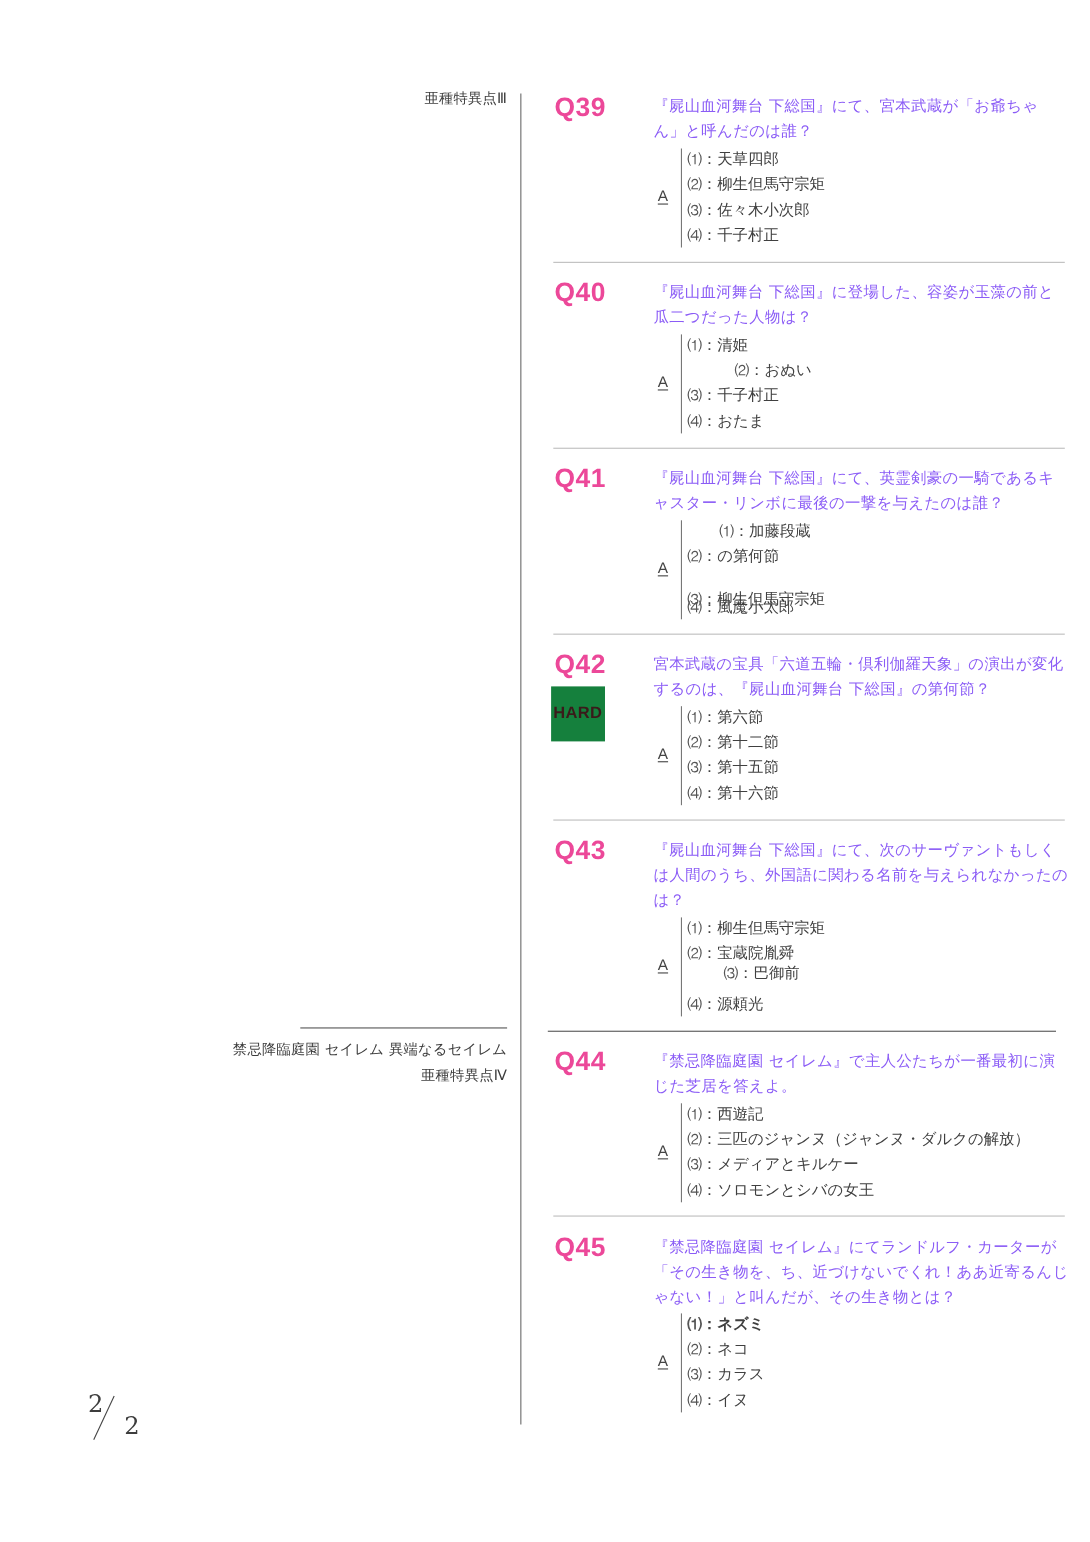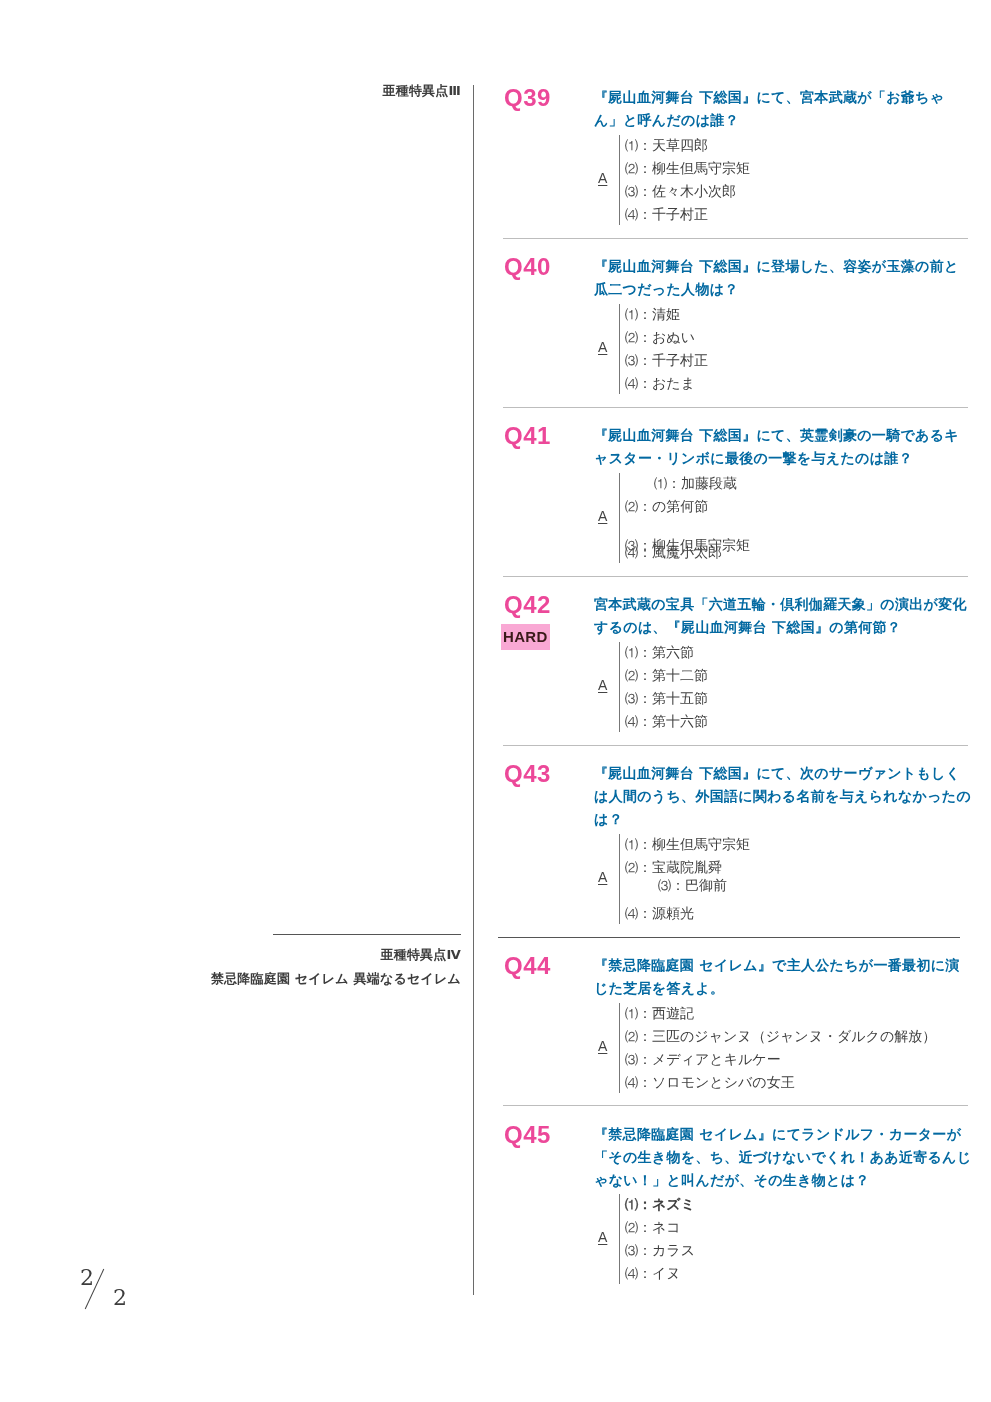--- a/index.html
+++ b/index.html
@@ -12,21 +12,21 @@
       color: #3a3a3a;
     }
     .page { position: absolute; inset: 0; }
 
     
     .section-head {
       position: absolute;
       right: 530px;
       text-align: right;
       color: #3d3d3d;
-      font-weight: bold;
+      font-weight: normal;
       font-size: 13px;
       line-height: 24px;
       letter-spacing: 0.2px;
     }
     .section-head .rule {
       display: block;
       height: 1px;
       background: #555;
       margin: 0 0 8px auto;
       width: 188px;
@@ -51,37 +51,37 @@
       font-family: "Liberation Sans", sans-serif;
       font-size: 24px;
       font-weight: bold;
       color: #ec4899;
       letter-spacing: 0.5px;
       line-height: 28px;
     }
     .q .hard {
       position: absolute;
       left: 3px; top: 33px;
-      background: #f9a8d4;
+      background: #15803d;
       color: #3a1a1a;
       font-family: "Liberation Sans", sans-serif;
       font-weight: bold;
       font-size: 15px;
       line-height: 18px;
-      padding: 4px 2px;
+      padding: 16px 2px;
       letter-spacing: 0.3px;
     }
     .q .qtext {
       position: absolute;
       left: 96px; top: 2px;
       width: 378px;
       font-size: 14px;
       line-height: 23px;
-      font-weight: bold;
-      color: #0369a1;
+      font-weight: normal;
+      color: #8b5cf6;
       letter-spacing: 0.3px;
     }
     .q .answers {
       position: absolute;
       left: 100px;
     }
     .q .a-label {
       position: absolute;
       left: 0;
       font-family: "Liberation Sans", sans-serif;
@@ -136,22 +136,22 @@
 <body>
 
 <div class="page">
 
   <div class="section-head" style="top:79px;">
     <div>亜種特異点Ⅲ</div>
   </div>
 
   <div class="section-head" style="top:934px;">
     <span class="rule"></span>
+    <div>禁忌降臨庭園 セイレム 異端なるセイレム</div>
     <div>亜種特異点Ⅳ</div>
-    <div>禁忌降臨庭園 セイレム 異端なるセイレム</div>
   </div>
 
   <div class="vdivider"></div>
 
   <div class="q" style="top:84px;">
     <div class="qnum">Q39</div>
     <div class="qtext">『屍山血河舞台 下総国』にて、宮本武蔵が「お爺ちゃん」と呼んだのは誰？</div>
     <div class="answers" style="top:51px;">
       <div class="a-label" style="top:35px;">A</div>
       <div class="a-bar" style="height:90px;"></div>
@@ -163,21 +163,21 @@
     <div class="hr" style="top:154px;"></div>
   </div>
 
   <div class="q" style="top:253px;">
     <div class="qnum">Q40</div>
     <div class="qtext">『屍山血河舞台 下総国』に登場した、容姿が玉藻の前と瓜二つだった人物は？</div>
     <div class="answers" style="top:51px;">
       <div class="a-label" style="top:35px;">A</div>
       <div class="a-bar" style="height:90px;"></div>
       <div class="opt" style="top:-1px;"><span class="num">⑴</span><span>：</span><span>清姫</span></div>
-      <div class="opt" style="top:22px;"><span class="num">⑵</span><span>：</span><span>おぬい</span></div>
+      <div class="opt" style="top:22px;margin-left:43px;"><span class="num">⑵</span><span>：</span><span>おぬい</span></div>
       <div class="opt" style="top:45px;"><span class="num">⑶</span><span>：</span><span>千子村正</span></div>
       <div class="opt" style="top:68px;"><span class="num">⑷</span><span>：</span><span>おたま</span></div>
     </div>
     <div class="hr" style="top:154px;"></div>
   </div>
 
   <div class="q" style="top:422px;">
     <div class="qnum">Q41</div>
     <div class="qtext">『屍山血河舞台 下総国』にて、英霊剣豪の一騎であるキャスター・リンボに最後の一撃を与えたのは誰？</div>
     <div class="answers" style="top:51px;">

